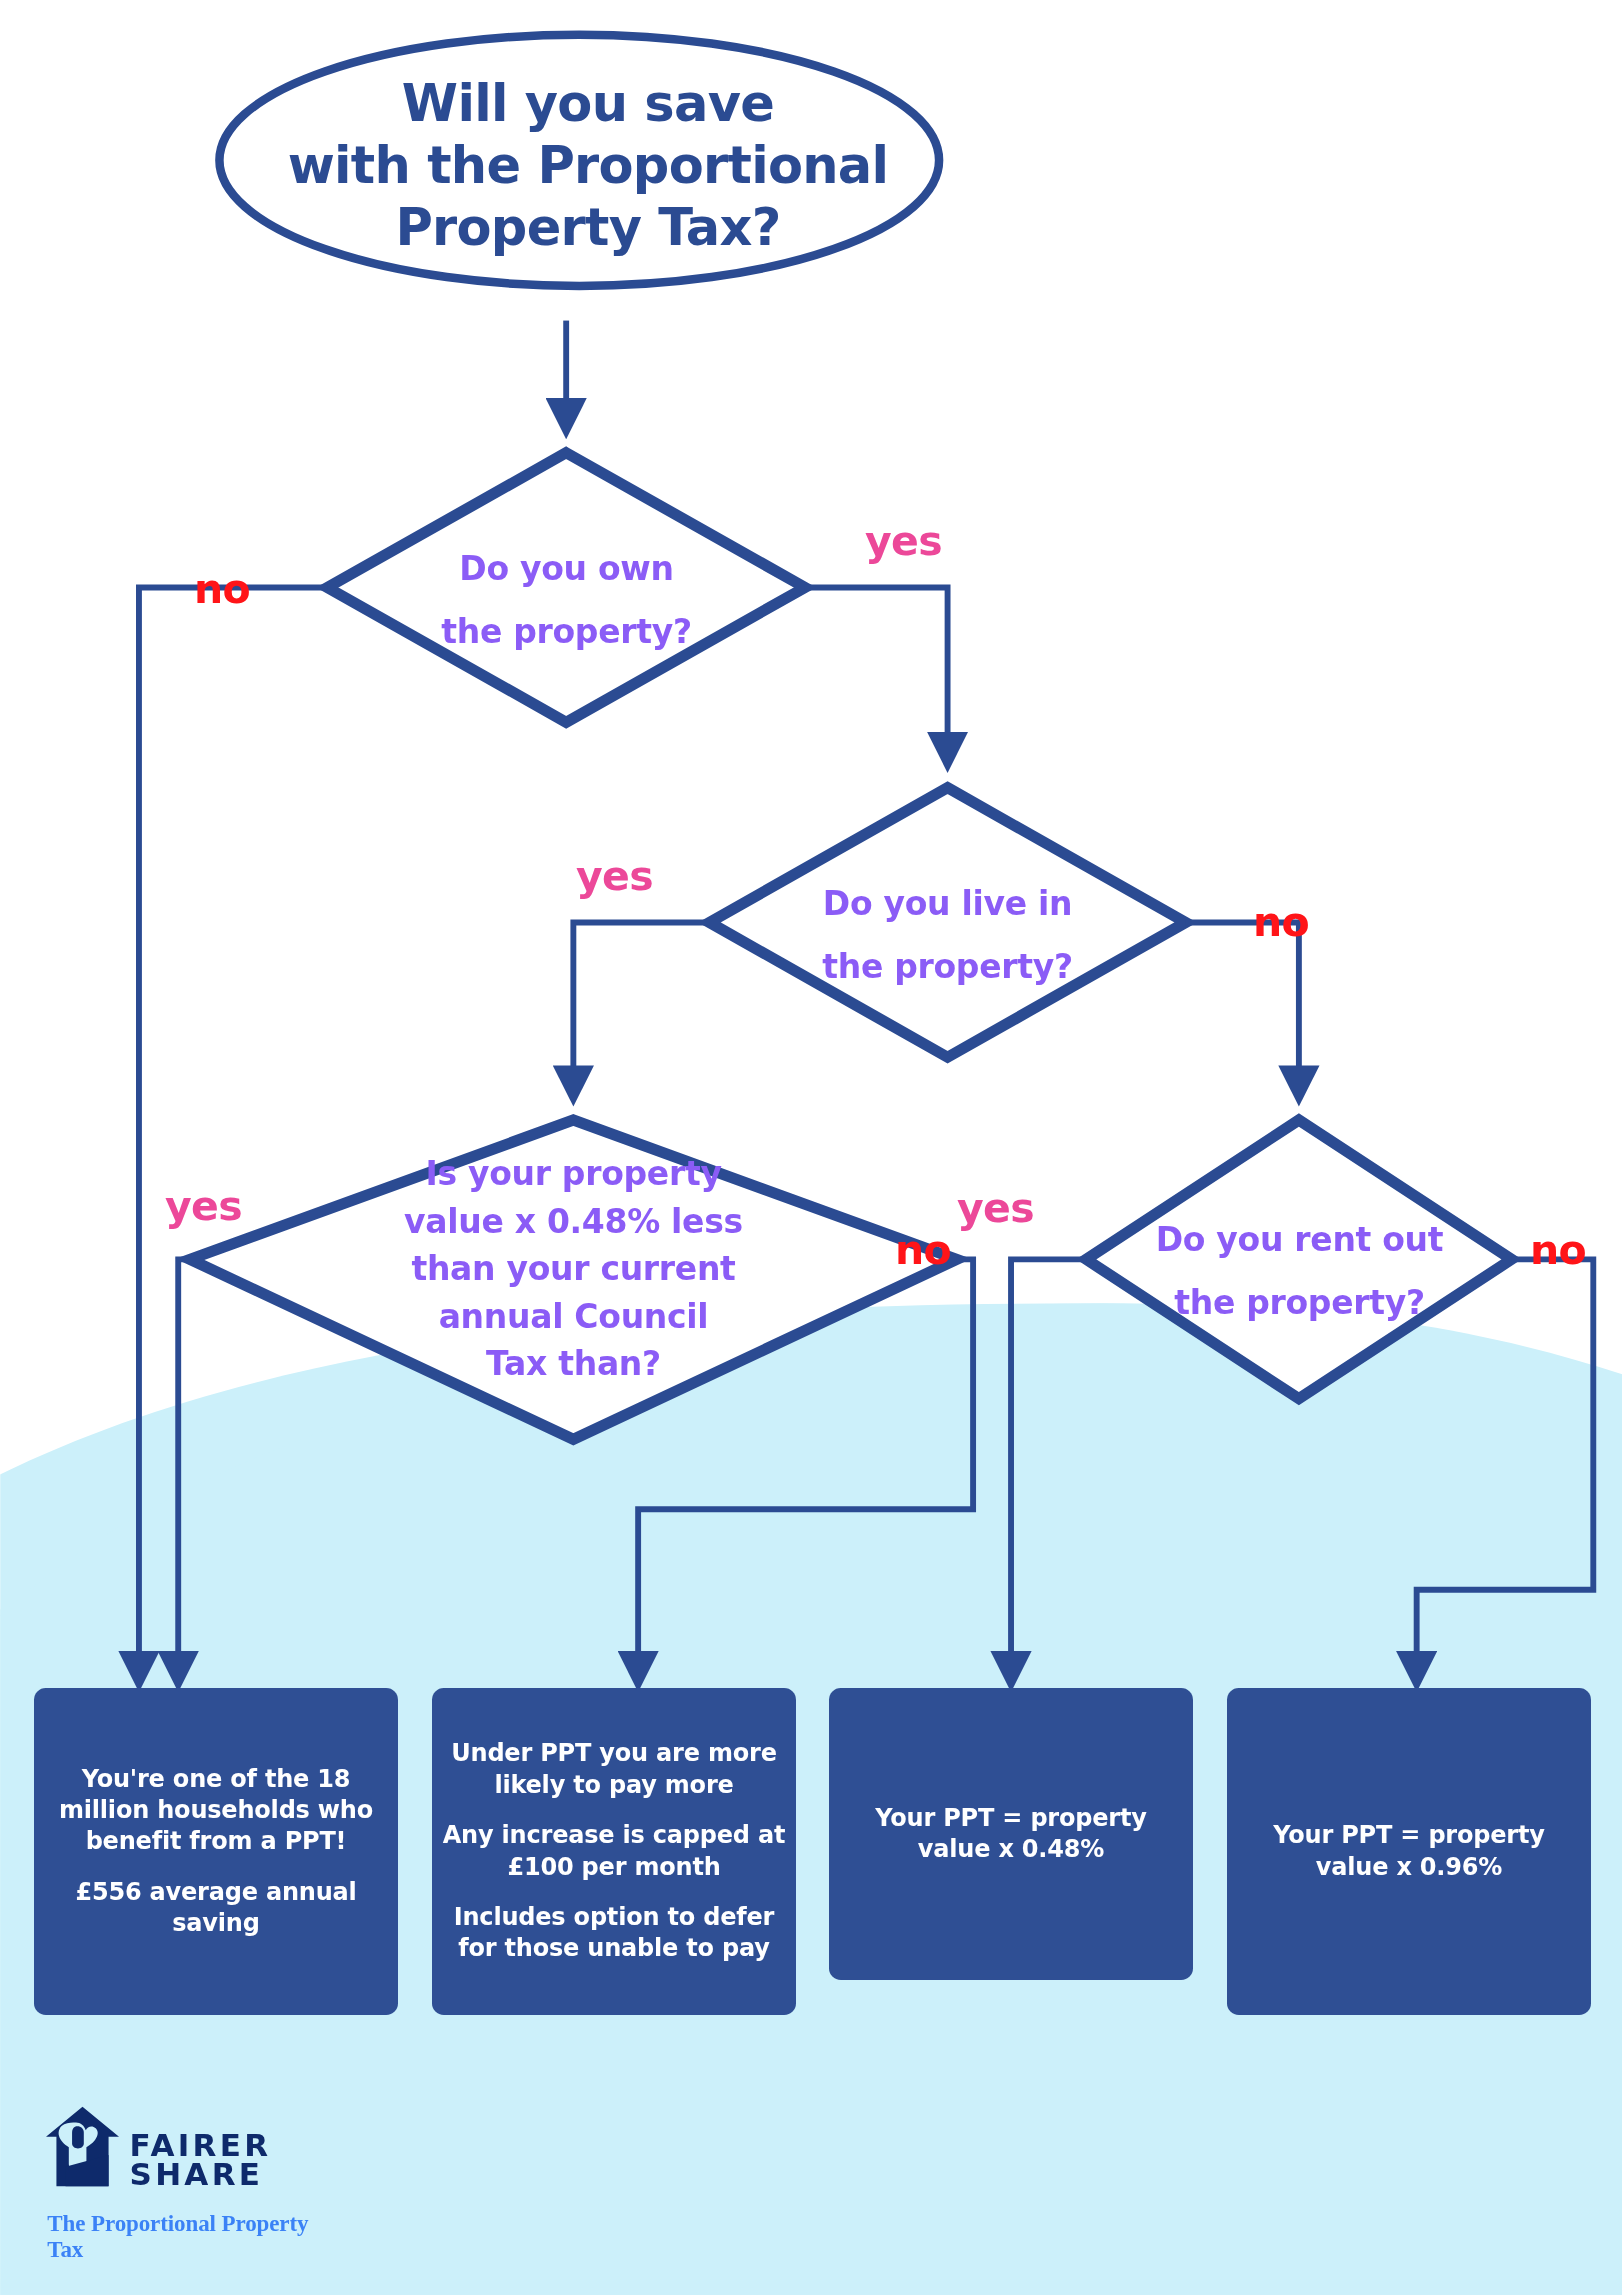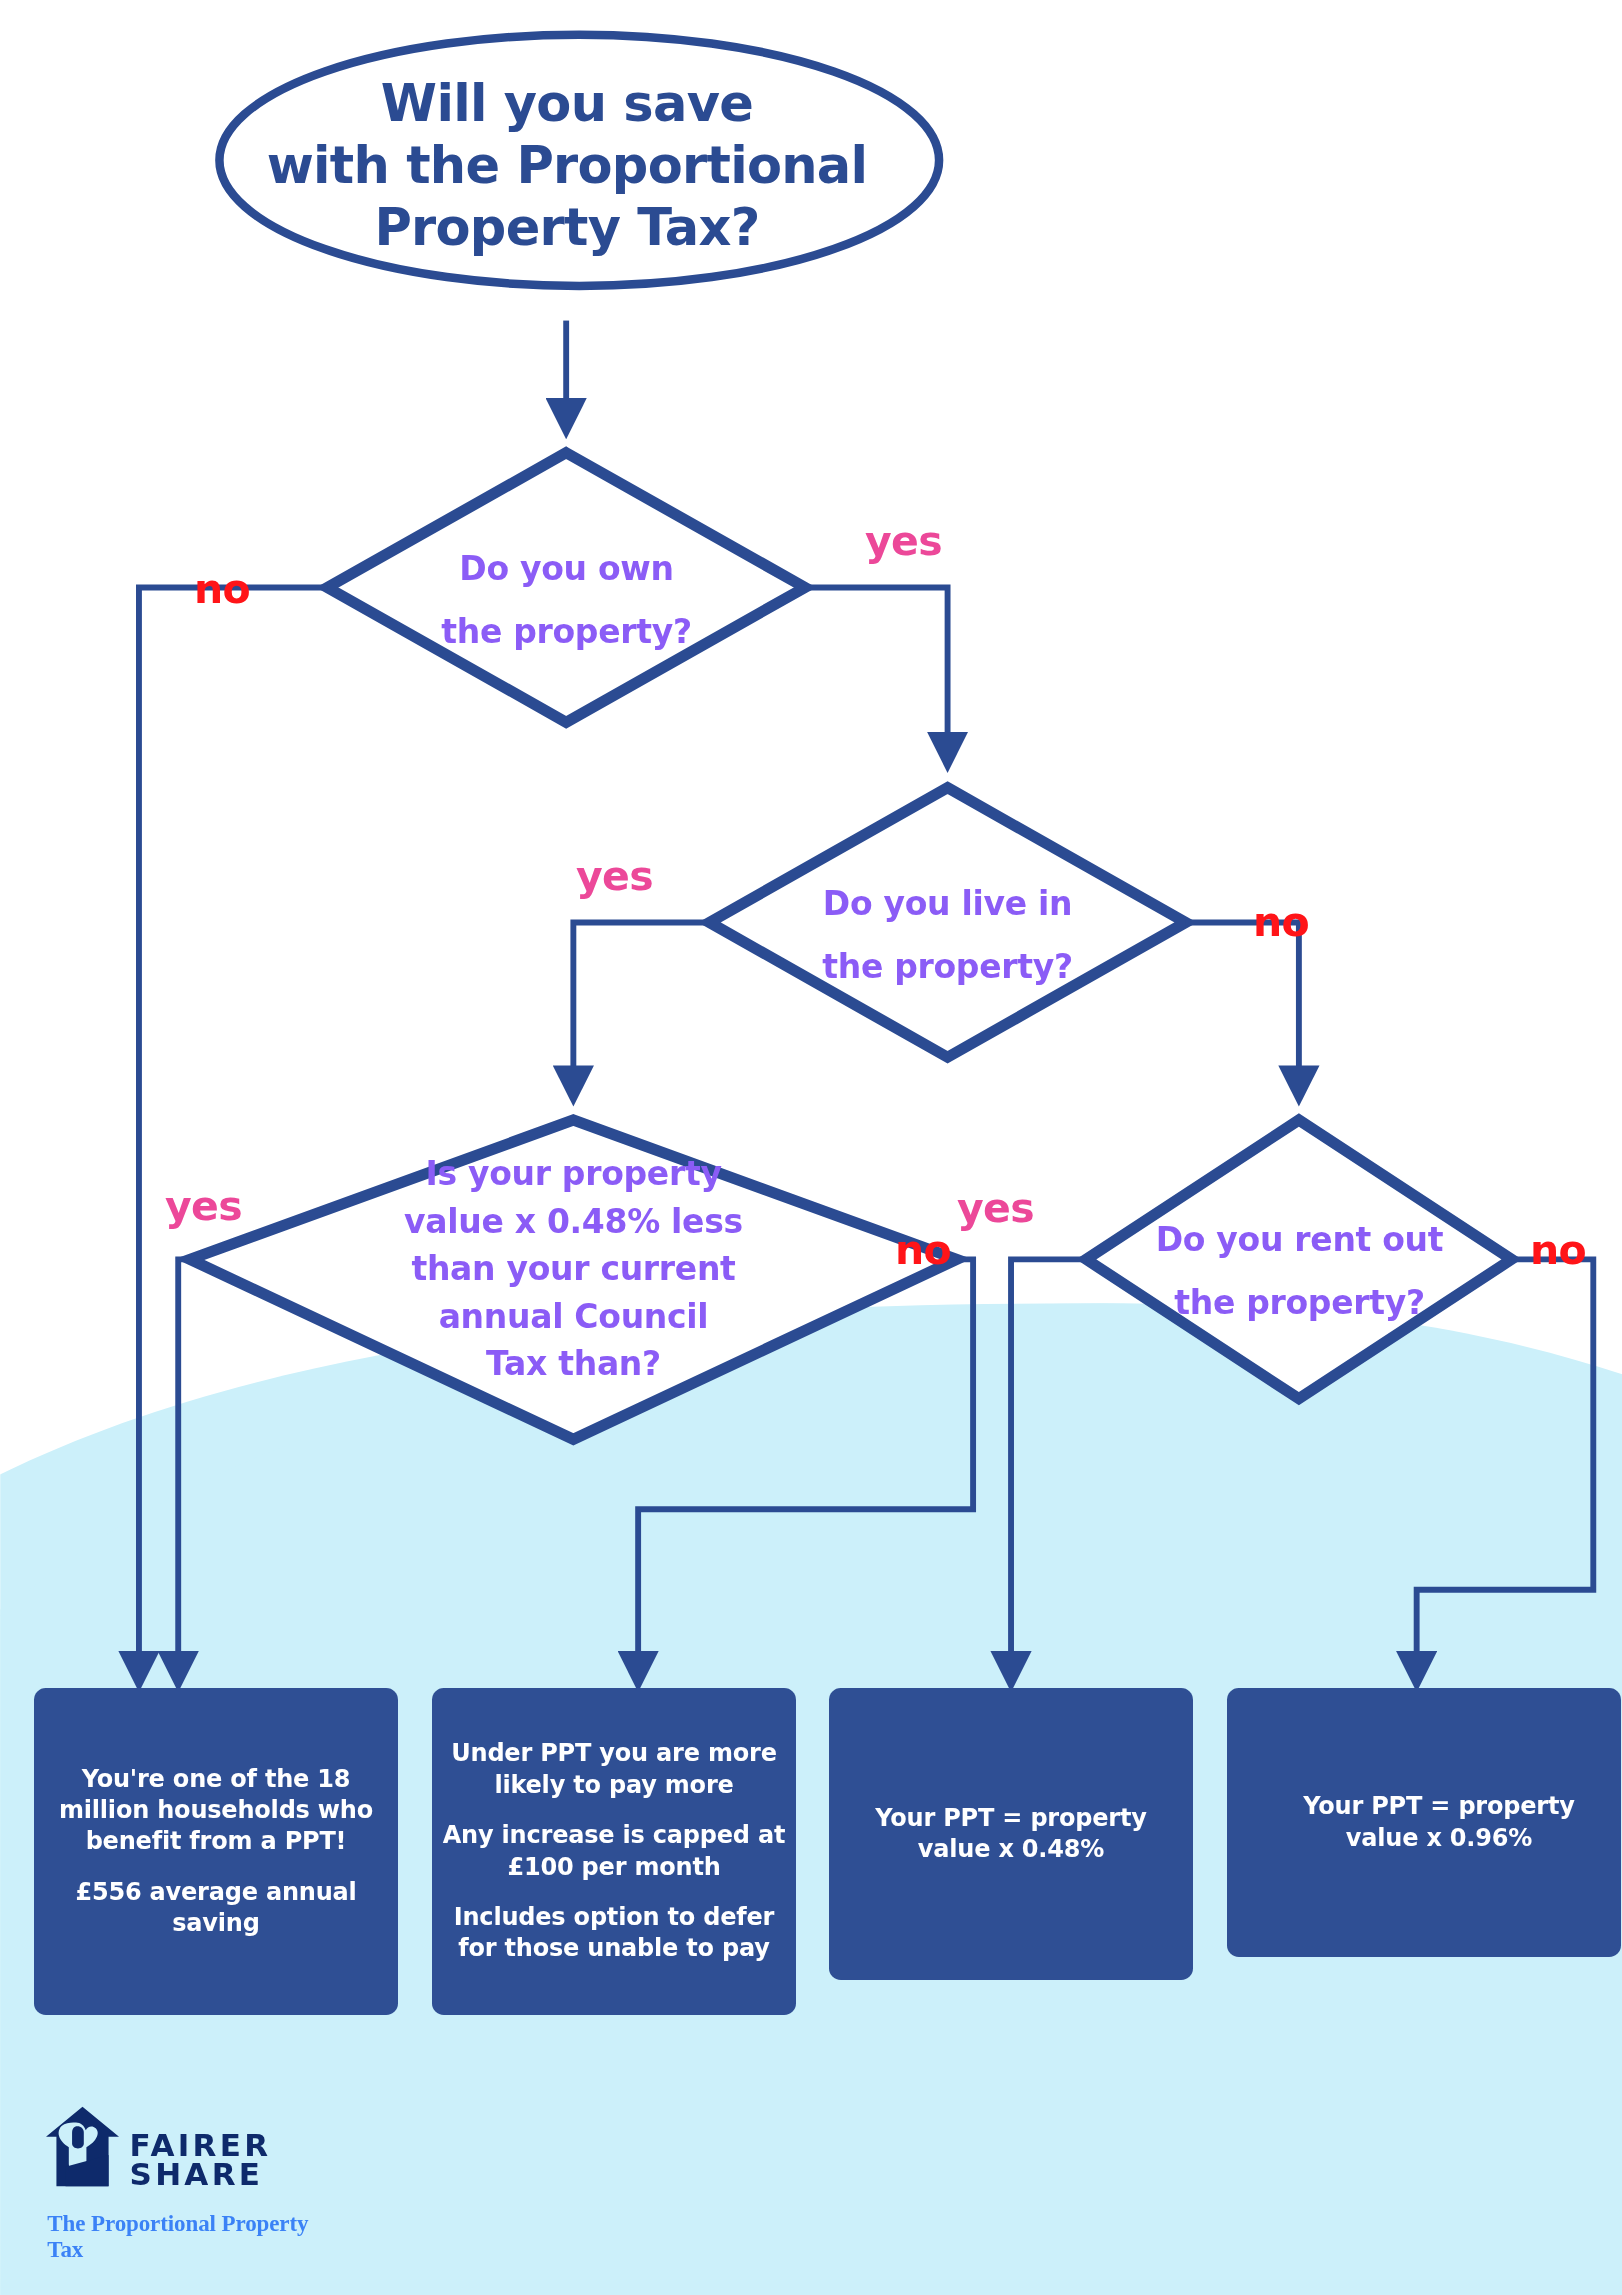--- a/index.html
+++ b/index.html
@@ -89,21 +89,21 @@
       <path d="M 1462 1925 L 1487 1925 L 1487 2307 L 975 2307 L 975 2555" stroke="#2B4B92" stroke-width="9" fill="none" marker-end="url(#arrow)"></path>
 
       <polygon points="1985,1712 2310,1925 1985,2138 1660,1925" fill="#ffffff" stroke="#2B4B92" stroke-width="17"></polygon>
 
       <path d="M 1660 1925 L 1545 1925 L 1545 2555" stroke="#2B4B92" stroke-width="9" fill="none" marker-end="url(#arrow)"></path>
 
       <path d="M 2310 1925 L 2435 1925 L 2435 2430 L 2165 2430 L 2165 2555" stroke="#2B4B92" stroke-width="9" fill="none" marker-end="url(#arrow)"></path>
     </g>
   </svg>
 
-  <div class="title-text" style="left:240px;top:73px;width:654px;">
+  <div class="title-text" style="left:261px;top:73px;width:654px;">
     <div>Will you save</div>
     <div>with the Proportional</div>
     <div>Property Tax?</div>
   </div>
 
   <div class="node-text" style="left:370px;top:538px;width:393px;font-size:33px;line-height:1.9;">
     <div>Do you own</div>
     <div>the property?</div>
   </div>
   <div class="branch-label no" style="left:194px;top:523px;">no</div>
@@ -147,21 +147,21 @@
       <p>Includes option to defer for those unable to pay</p>
     </div>
   </div>
 
   <div class="outcome-box" style="left:829px;top:1688px;width:364px;height:292px;">
     <div class="outcome-inner">
       <p>Your PPT = property value x 0.48%</p>
     </div>
   </div>
 
-  <div class="outcome-box" style="left:1227px;top:1688px;width:364px;height:269px;padding-left:30px;">
+  <div class="outcome-box" style="left:1227px;top:1688px;width:364px;height:327px;">
     <div class="outcome-inner">
       <p>Your PPT = property value x 0.96%</p>
     </div>
   </div>
 
   <div class="logo">
     <div class="logo-row">
       <svg class="logo-mark" viewBox="0 0 112 130">
 
         <path fill="#0E2A6B" d="M56 4 L112 50 L96 50 L96 126 L16 126 L16 50 L0 50 Z"></path>

